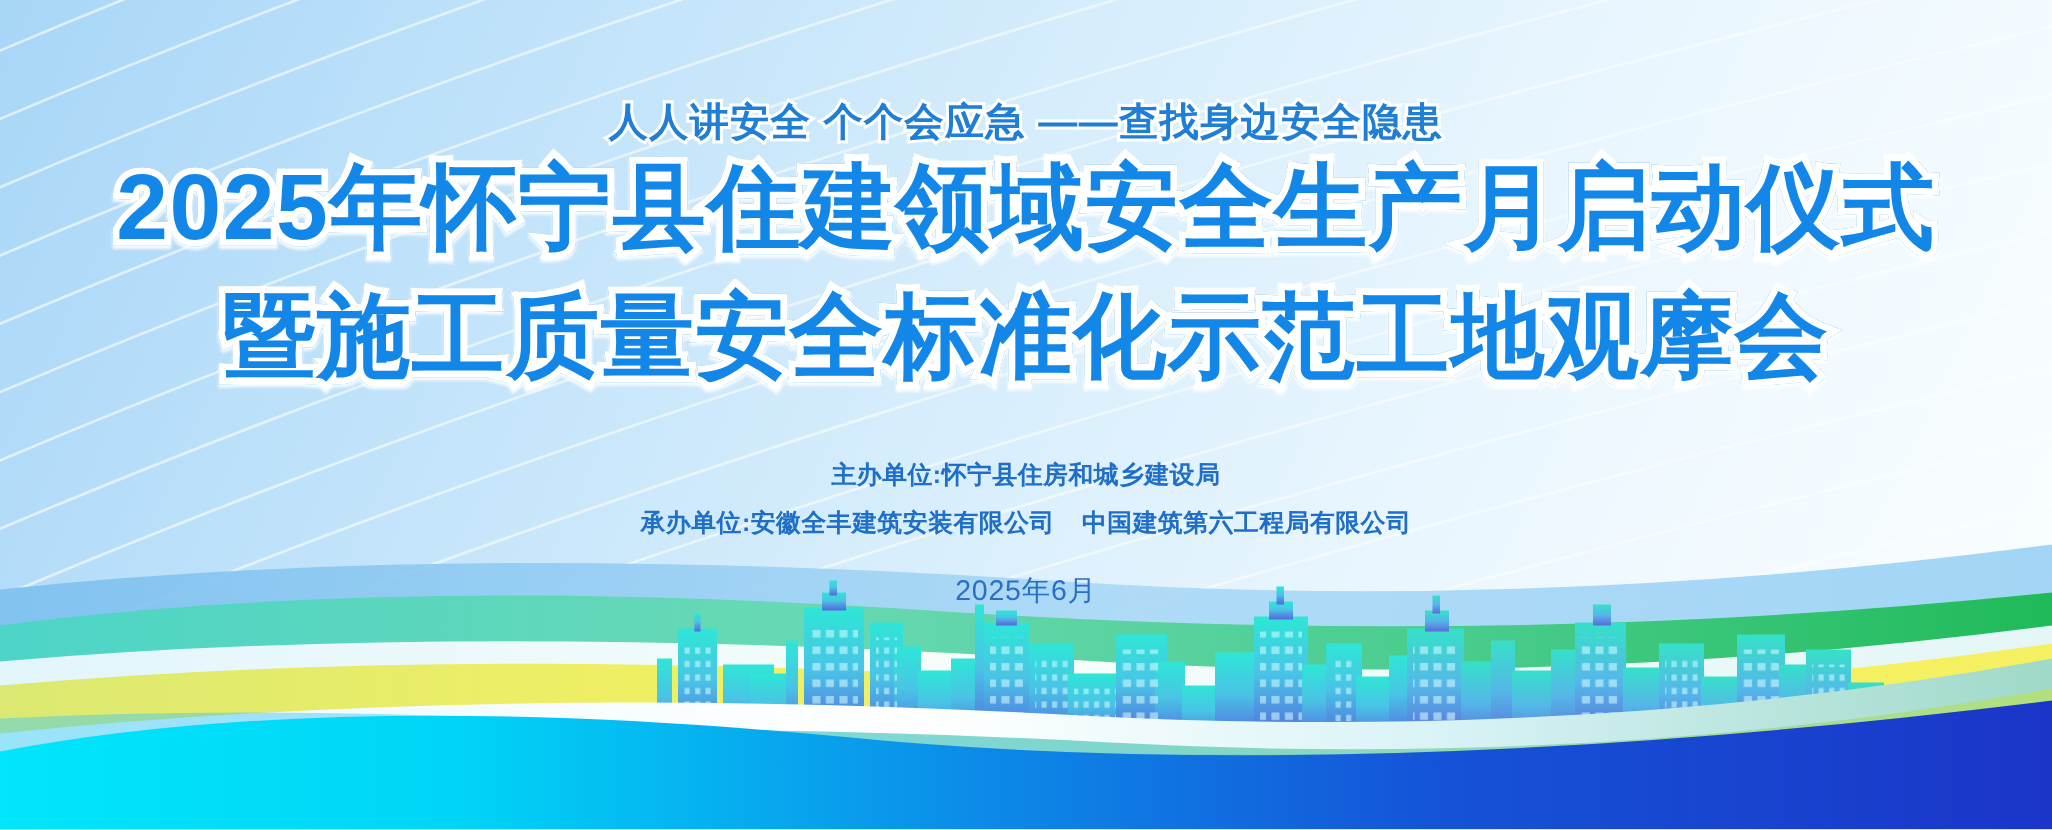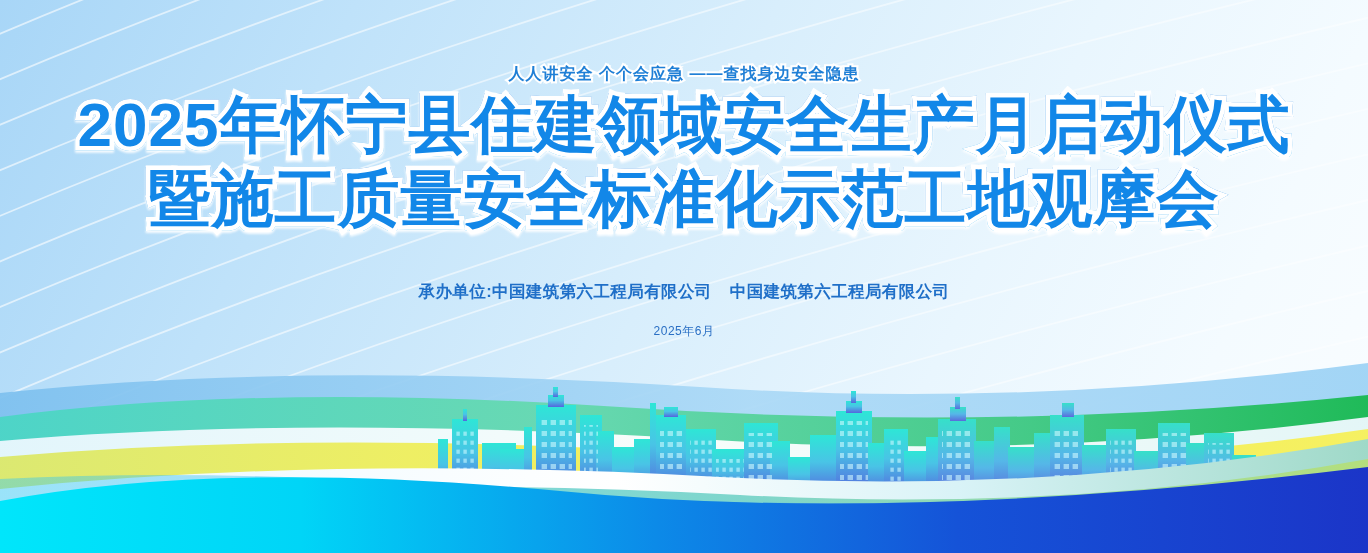--- a/index.html
+++ b/index.html
@@ -29,21 +29,21 @@
     position: absolute;
     left: 0;
     top: 0;
     width: 100%;
     text-align: center;
     z-index: 6;
   }
 
   .slogan {
     margin-top: 64px;
-    font-size: 16px;
+    font-size: 26px;
     font-weight: bold;
     letter-spacing: 1px;
     color: #1f7fd6;
     -webkit-text-stroke: 4px #ffffff;
     paint-order: stroke fill;
     text-shadow: 0 0 2px #ffffff;
   }
 
   .title-line {
     font-size: 62px;
@@ -52,34 +52,34 @@
     letter-spacing: 1px;
     color: #1287e8;
     background: linear-gradient(180deg, #1f7fe0 0%, #1b8ae8 45%, #35b7f5 100%);
     -webkit-background-clip: text;
     background-clip: text;
     -webkit-text-stroke: 9px #ffffff;
     paint-order: stroke fill;
     filter: drop-shadow(0 2px 1px rgba(255,255,255,0.9));
   }
   .title-line.line1 { margin-top: 8px; }
-  .title-line.line2 { margin-top: 10px; }
+  .title-line.line2 { margin-top: 22px; }
 
   .org-block { margin-top: 44px; }
   .org-line {
     font-size: 16.5px;
     font-weight: bold;
     color: #1f6fc8;
     letter-spacing: 0.4px;
     line-height: 1.95;
   }
   .org-line .gap { display: inline-block; width: 18px; }
   .date-line {
     margin-top: 16px;
-    font-size: 12px;
+    font-size: 19px;
     font-weight: normal;
     color: #2a6fc4;
     letter-spacing: 0.5px;
     text-align: center;
   }
 
   
   .scenery {
     position: absolute;
     left: 0;
@@ -325,21 +325,22 @@
 
   <div class="text-block">
 
     <div class="slogan">人人讲安全  个个会应急  ——查找身边安全隐患</div>
 
     <div class="title-line line1">2025年怀宁县住建领域安全生产月启动仪式</div>
 
     <div class="title-line line2">暨施工质量安全标准化示范工地观摩会</div>
 
     <div class="org-block">
+      <div class="org-line">主办单位:怀宁县住房和城乡建设局</div>
       <div class="org-line">
-        <span>承办单位:中国建筑第六工程局有限公司</span><span class="gap"></span><span>中国建筑第六工程局有限公司</span>
+        <span>承办单位:安徽全丰建筑安装有限公司</span><span class="gap"></span><span>中国建筑第六工程局有限公司</span>
       </div>
       <div class="date-line">2025年6月</div>
     </div>
 
   </div>
 
 </div>
 
 </body></html>

